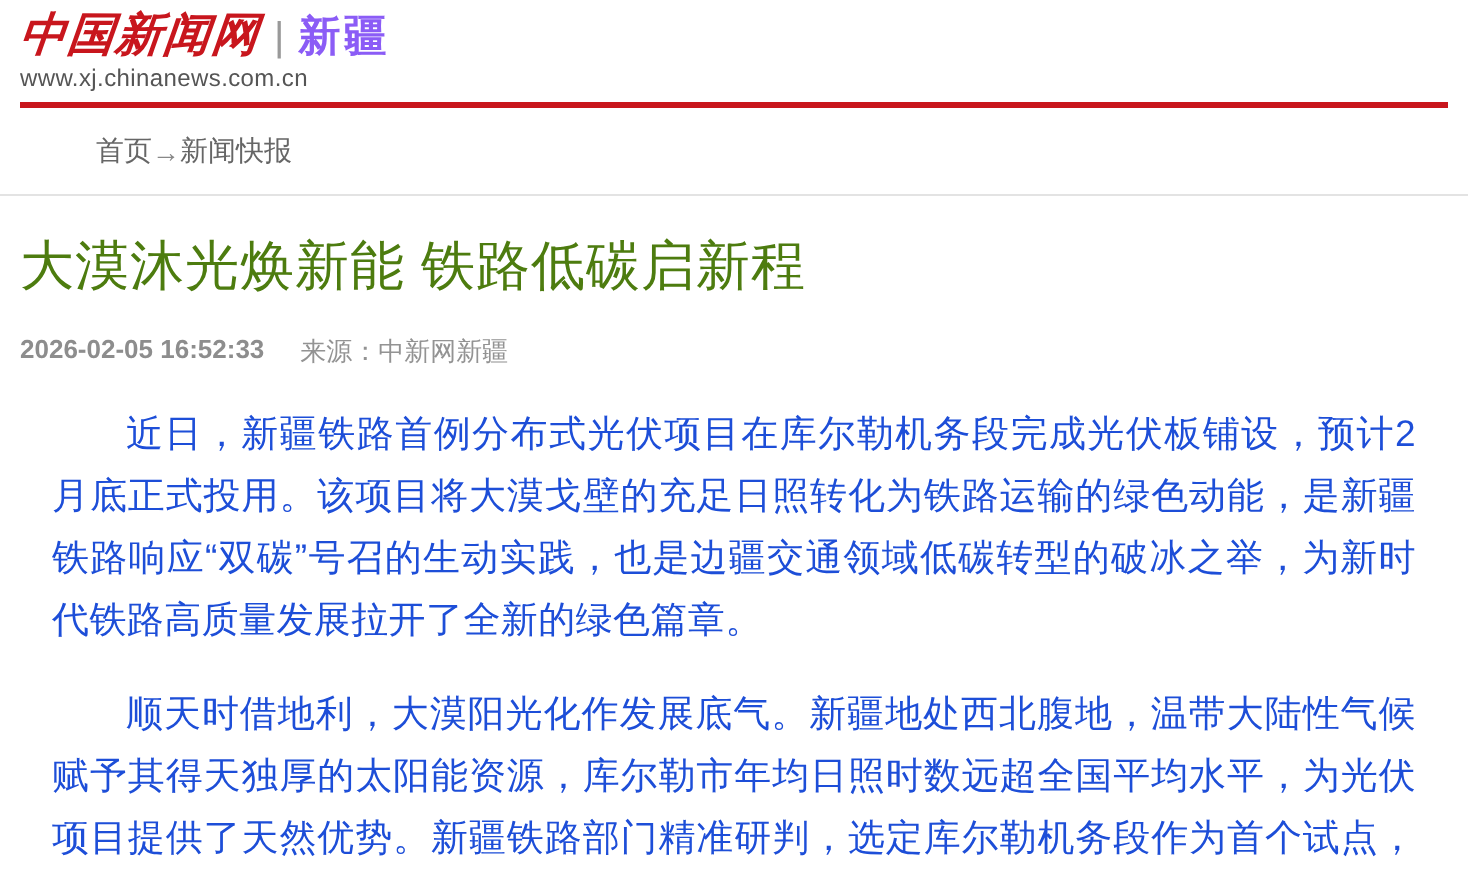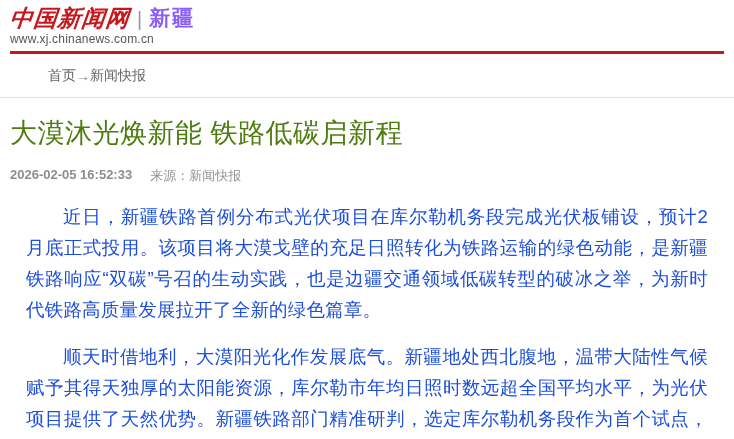--- a/index.html
+++ b/index.html
@@ -85,21 +85,21 @@
       <span class="crumb">新闻快报</span>
     </div>
   </div>
 
   <div class="thin-rule"></div>
 
   <div class="article">
     <h1 class="title">大漠沐光焕新能 铁路低碳启新程</h1>
     <div class="meta">
       <span class="dt">2026-02-05 16:52:33</span>
-      <span class="src">来源：新闻快报</span>
+      <span class="src">来源：中新网新疆</span>
     </div>
     <div class="body-text">
       <p>近日，新疆铁路首例分布式光伏项目在库尔勒机务段完成光伏板铺设，预计2月底正式投用。该项目将大漠戈壁的充足日照转化为铁路运输的绿色动能，是新疆铁路响应“双碳”号召的生动实践，也是边疆交通领域低碳转型的破冰之举，为新时代铁路高质量发展拉开了全新的绿色篇章。</p>
       <p>顺天时借地利，大漠阳光化作发展底气。新疆地处西北腹地，温带大陆性气候赋予其得天独厚的太阳能资源，库尔勒市年均日照时数远超全国平均水平，为光伏项目提供了天然优势。新疆铁路部门精准研判，选定库尔勒机务段作为首个试点，在机车检修大库屋顶铺设光伏组件，让闲置屋顶变身“发电阵地”，既不占用土地资源，又高效利用既有建筑空间。项目从2025年11月开工到光伏板安装完成，短短数月高效落地，彰显了新疆铁路抢抓机遇的担当。</p>
     </div>
   </div>
 
 </div>
 
 </body></html>

